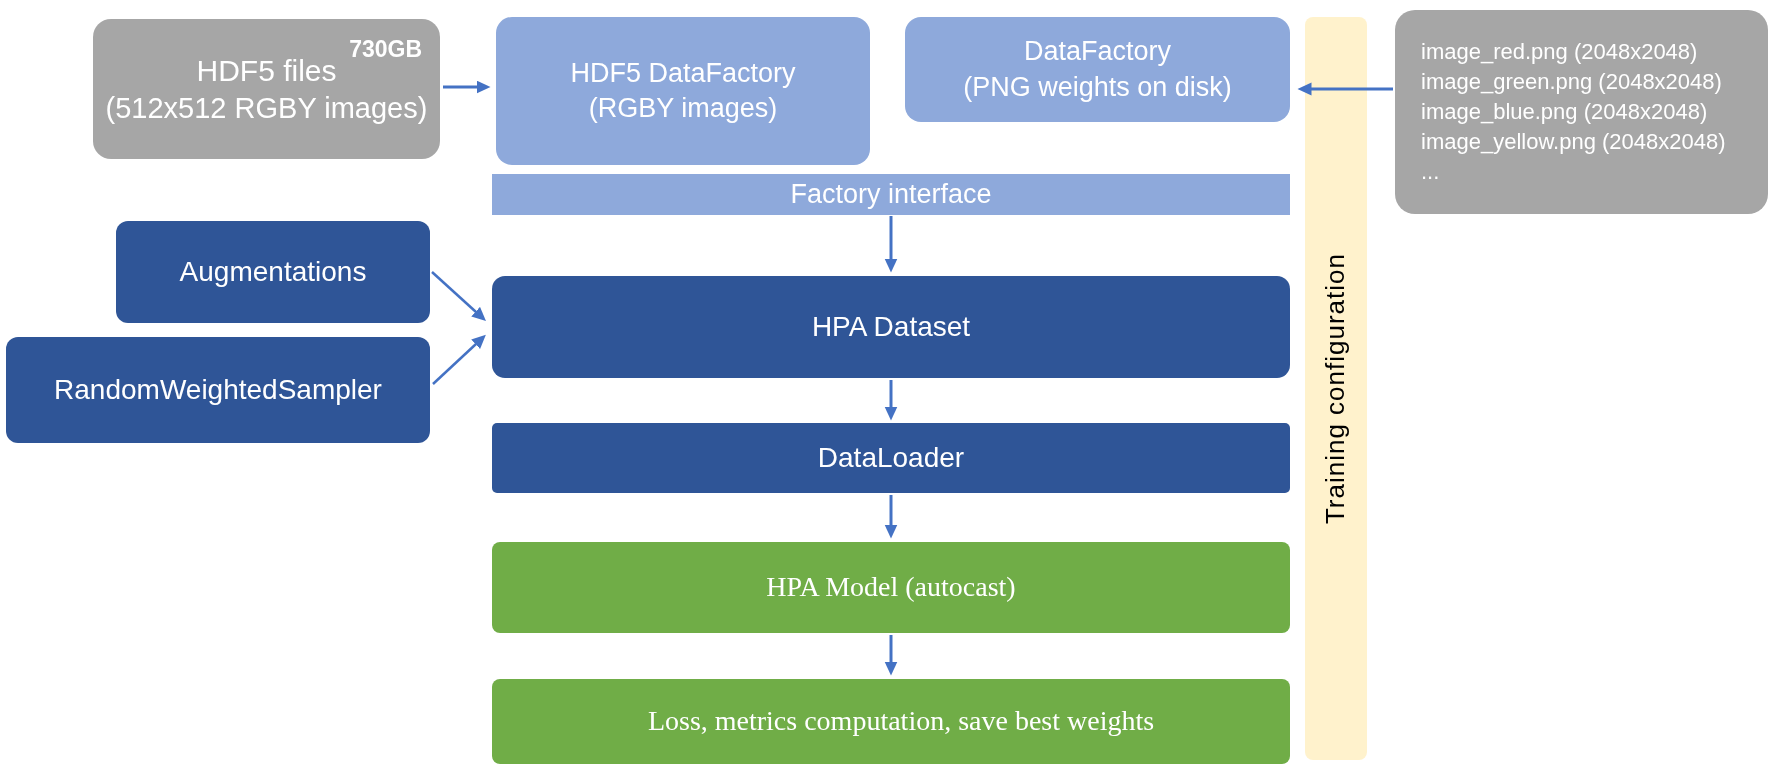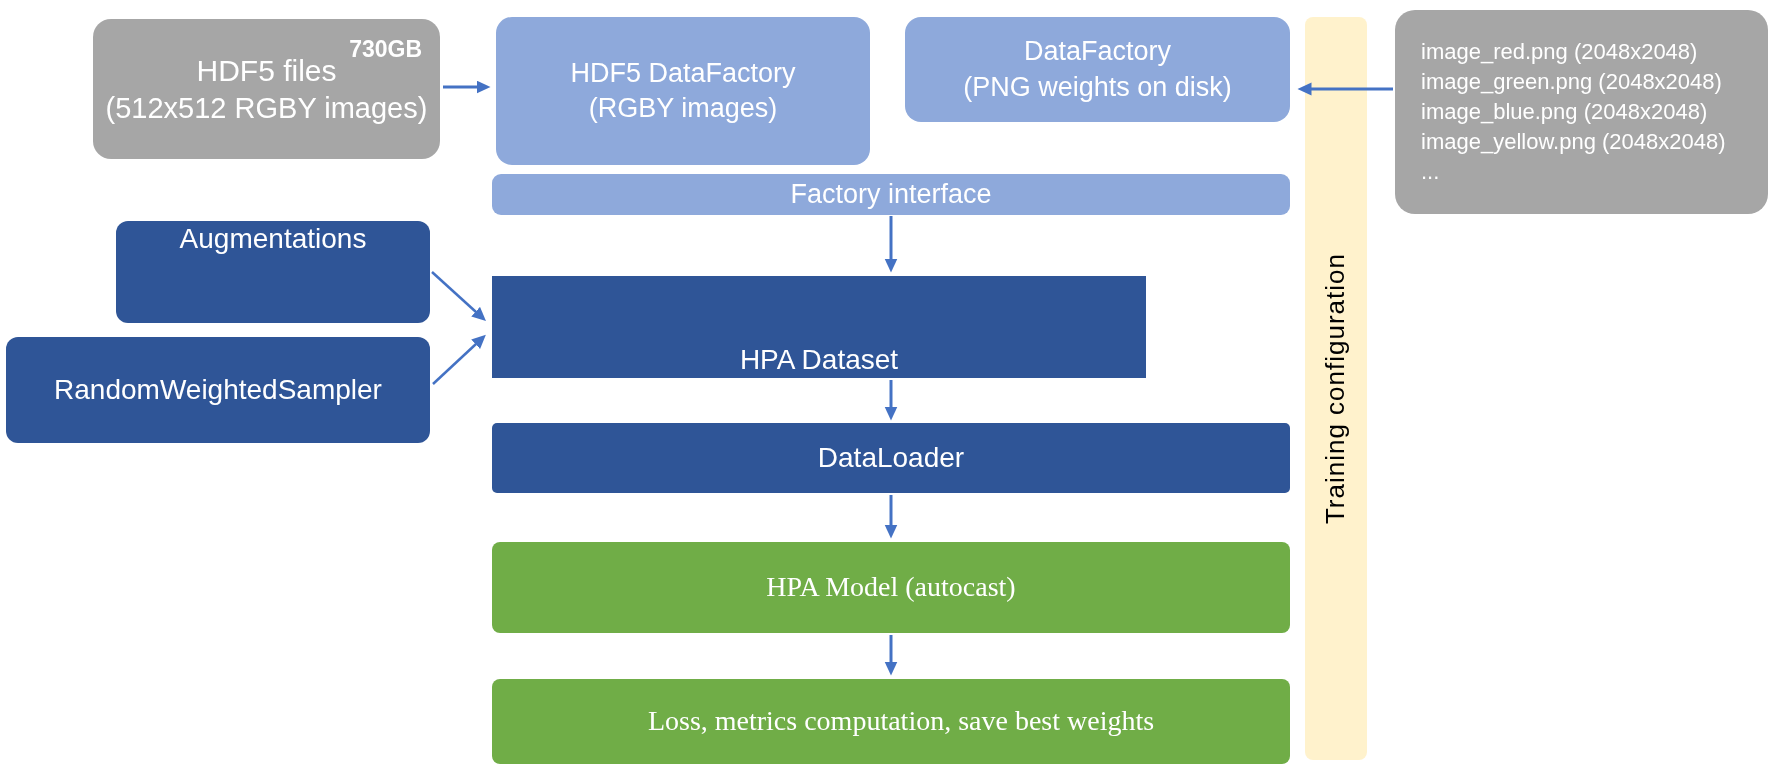--- a/index.html
+++ b/index.html
@@ -31,30 +31,30 @@
     font-weight:bold;font-size:23px;
   }
   .hdf5-box .l1{font-size:30px;}
   .hdf5-box .l2{font-size:29px;}
 
   
   .factory1{left:496px;top:17px;width:374px;height:148px;font-size:27px;}
   .factory2{left:905px;top:17px;width:385px;height:105px;font-size:27px;}
 
   
-  .factory-bar{left:492px;top:174px;width:798px;height:41px;font-size:27px;border-radius:9px;}
+  .factory-bar{left:492px;top:174px;width:798px;height:41px;font-size:27px;border-radius:0;}
 
   
-  .hpa-dataset{left:492px;top:276px;width:654px;height:102px;font-size:28px;border-radius:0;justify-content:flex-end;}
+  .hpa-dataset{left:492px;top:276px;width:798px;height:102px;font-size:28px;border-radius:13px;}
   .dataloader{left:492px;top:423px;width:798px;height:70px;font-size:28px;border-radius:5px;text-align:center;}
   .hpa-model{left:492px;top:542px;width:798px;height:91px;font-size:28px;}
   .loss-bar{left:492px;top:679px;width:798px;height:85px;font-size:28px;padding-left:20px;}
 
   
-  .augment{left:116px;top:221px;width:314px;height:102px;font-size:28px;border-radius:12px;justify-content:space-between;}
+  .augment{left:116px;top:221px;width:314px;height:102px;font-size:28px;border-radius:12px;}
   .sampler{left:6px;top:337px;width:424px;height:106px;font-size:28px;border-radius:12px;}
 
   
   .train-config{left:1305px;top:17px;width:62px;height:743px;color:#000;}
   .train-config .vtext{
     writing-mode:vertical-rl;
     transform:rotate(180deg);
     font-size:26px;
     letter-spacing:1px;
     white-space:nowrap;

